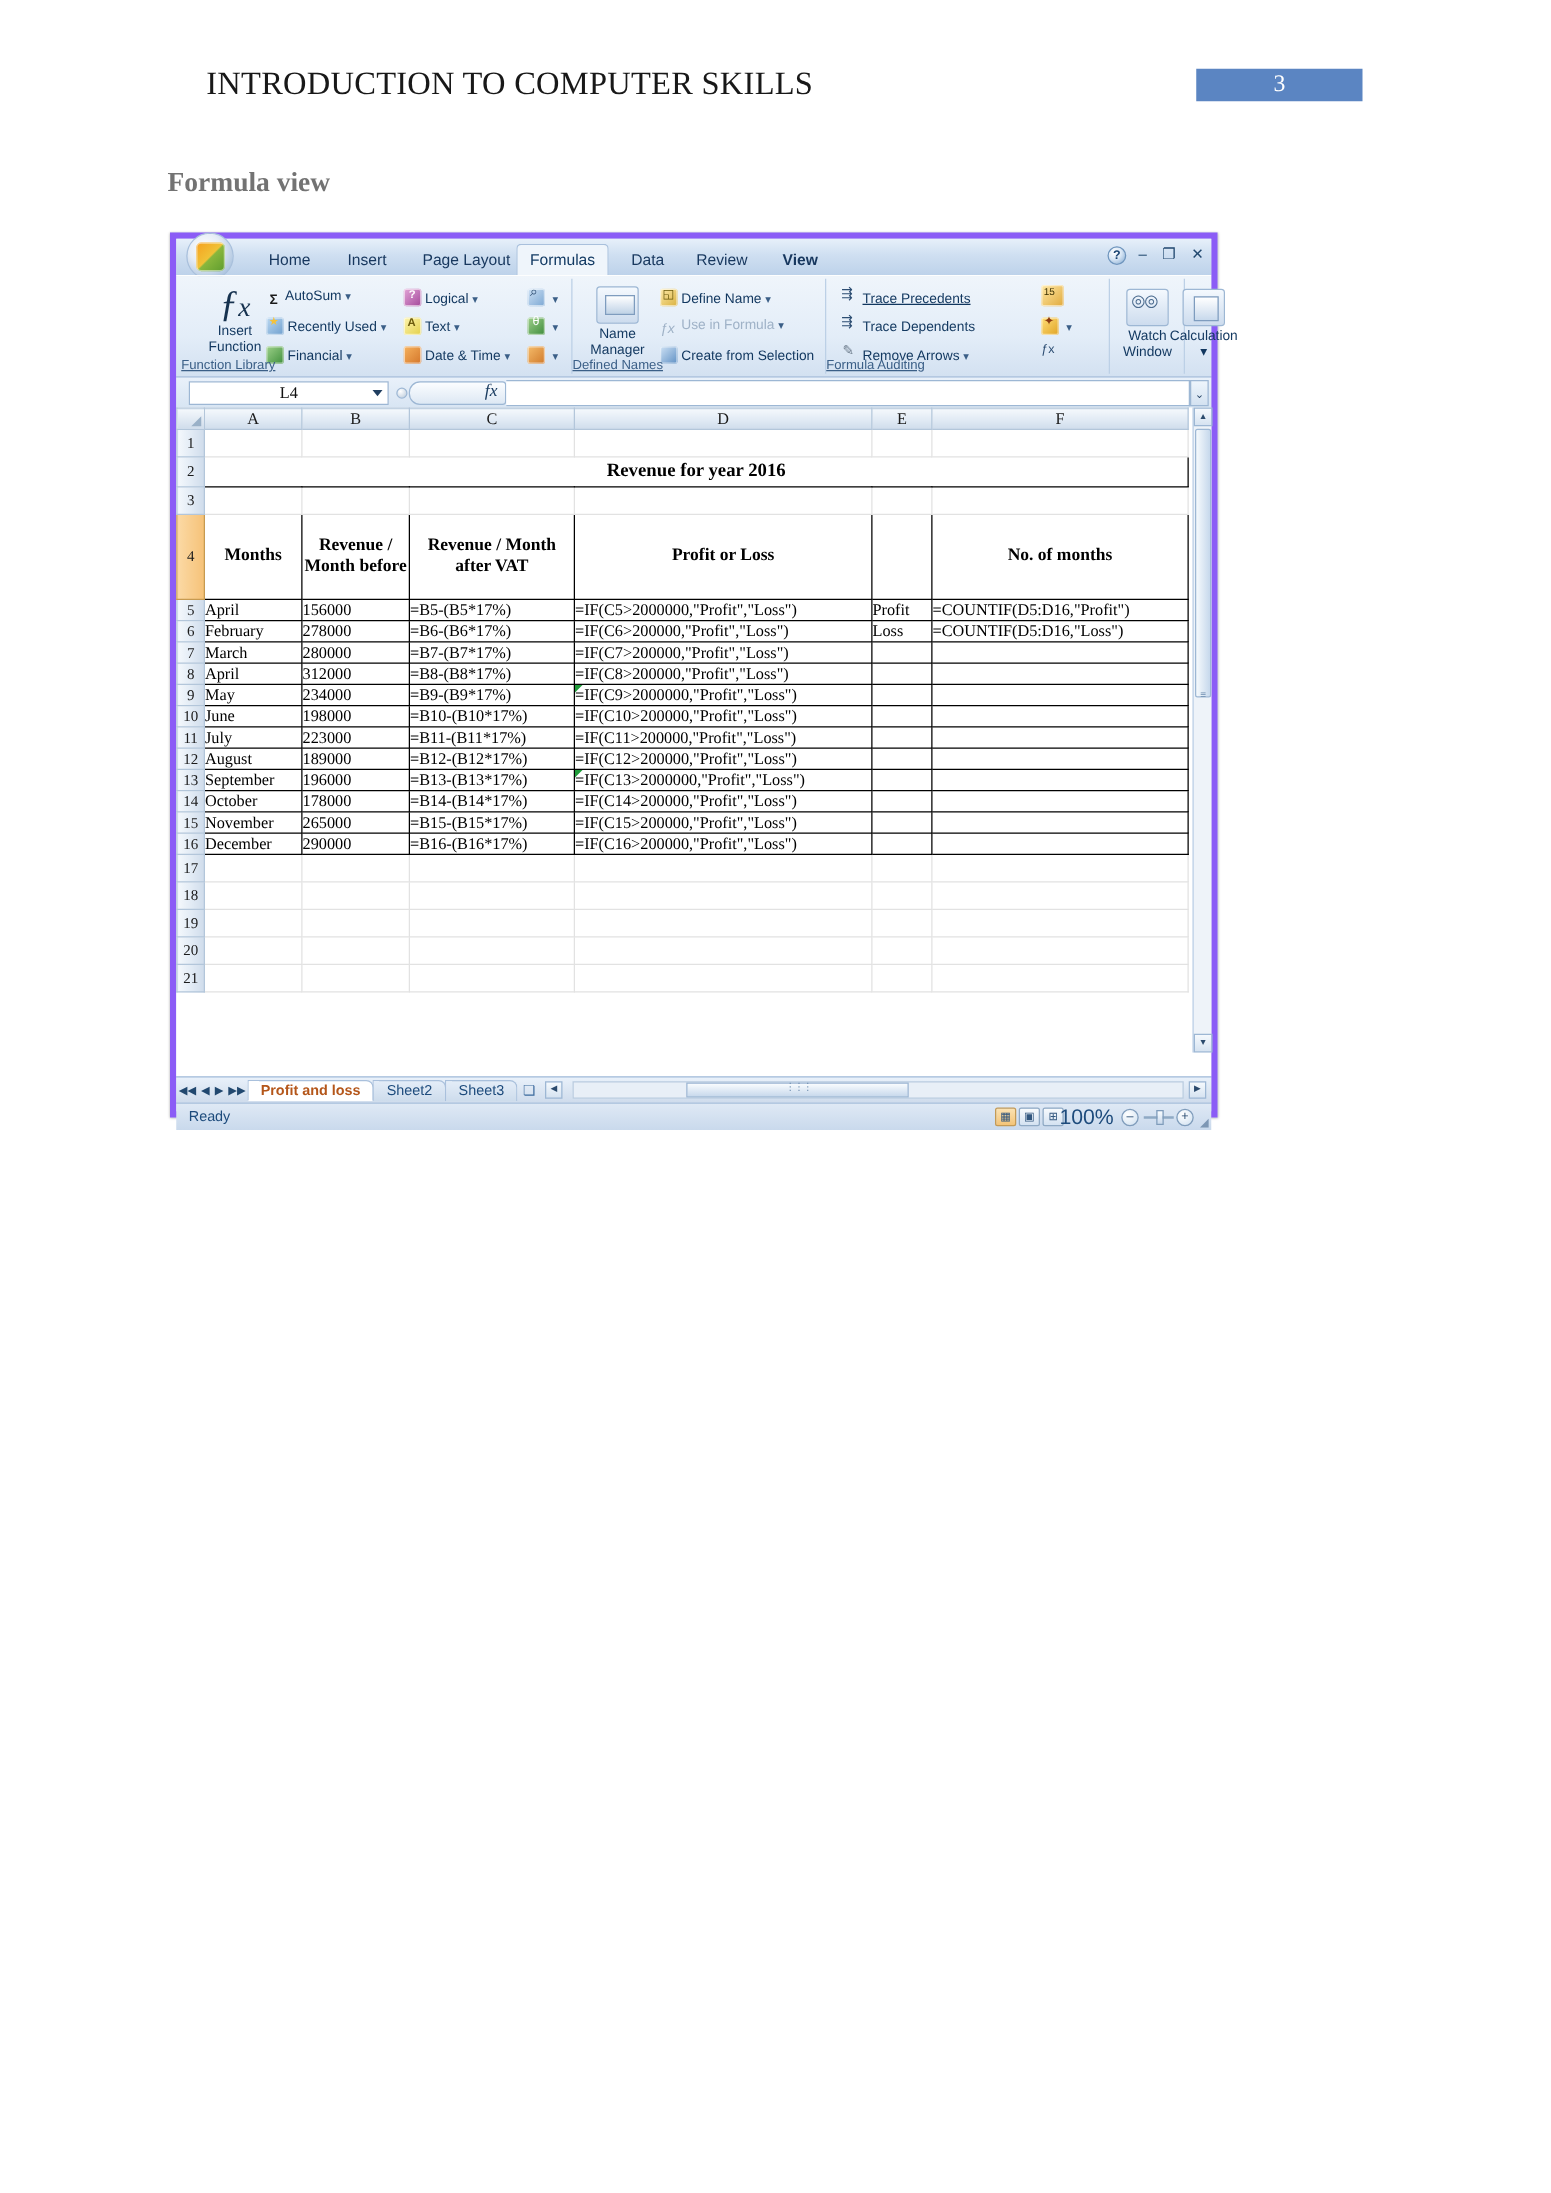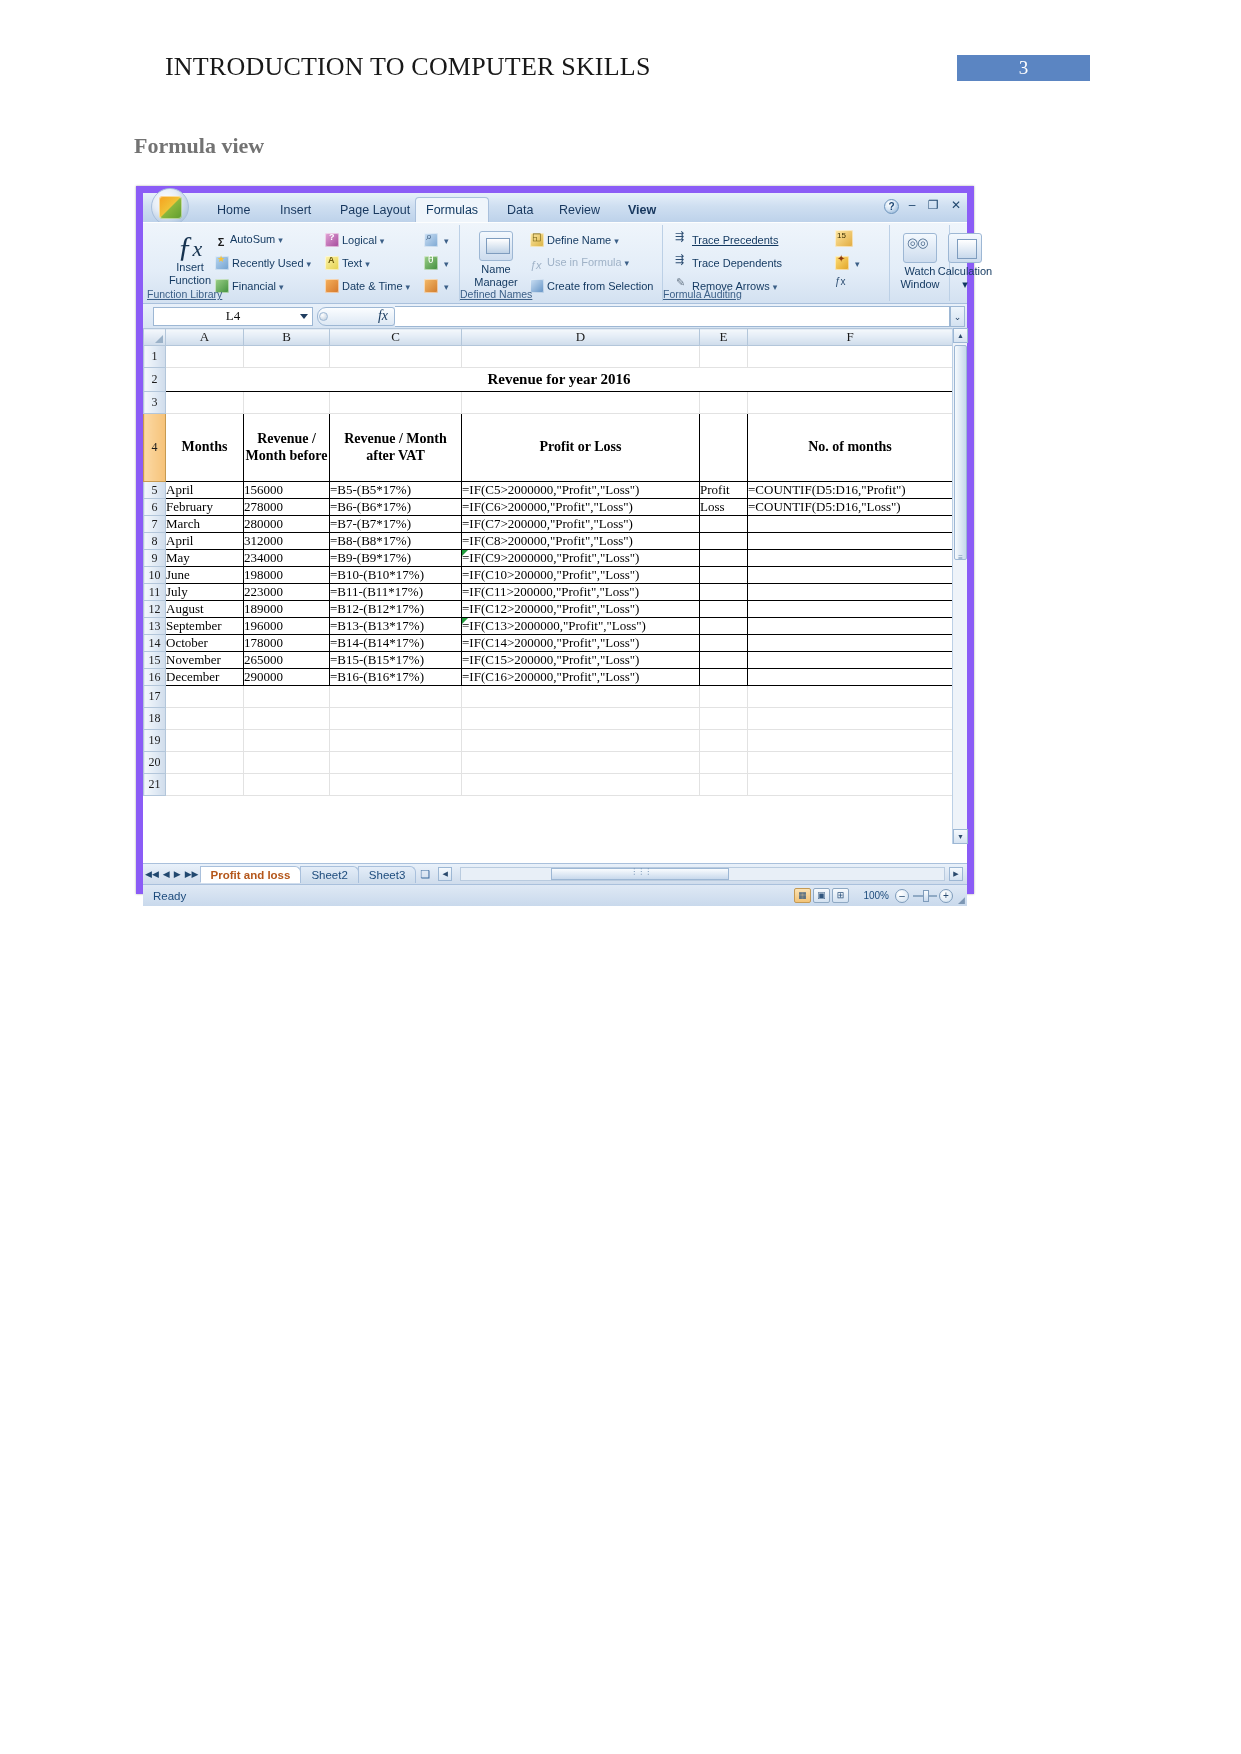--- a/index.html
+++ b/index.html
@@ -34,21 +34,21 @@
     position:absolute; left:134px; top:133px;
     font-family:"Liberation Serif", serif;
     font-weight:bold; font-size:22px; color:#737373;
   }
 
   
   #excel-window {
     position:absolute; left:136px; top:186px;
     width:838px; height:708px;
     background:#d4e2f2;
-    border:7px solid #8b5cf6;
+    border:5px solid #8b5cf6;
     box-shadow:0 0 2px rgba(0,0,0,.35);
     font-family:"Liberation Sans", sans-serif;
   }
 
   
   #titlebar {
     position:relative; height:29px;
     background:linear-gradient(to bottom,#e7f0fa 0%,#cfdff1 45%,#bdd2ea 100%);
   }
   #office-orb {
@@ -177,21 +177,21 @@
     display:flex; align-items:center; justify-content:center;
     position:relative;
   }
   #name-box-value { font-family:"Liberation Serif", serif; font-size:13px; color:#111; }
   #name-box-arrow {
     position:absolute; right:4px; top:6px;
     width:0;height:0;border-left:4px solid transparent;border-right:4px solid transparent;
     border-top:5px solid #203e60;
   }
   #fx-cluster {
-    width:78px; height:19px; margin-left:4px;
+    width:78px; height:19px; margin-left:16px;
     background:linear-gradient(to bottom,#fbfdff,#dde8f4);
     border:1px solid #9db7d4; border-radius:9px 3px 3px 9px;
     display:flex; align-items:center; justify-content:flex-end;
     padding-right:6px;
   }
   #fx-cluster .dot{
     position:absolute; left:176px; width:9px;height:9px;border-radius:50%;
     background:radial-gradient(circle at 35% 30%,#fff,#b9c9da);
     border:1px solid #9db7d4;
   }
@@ -322,21 +322,21 @@
     display:flex; align-items:center;
   }
   #status-text { margin-left:10px; font-size:11.5px; color:#1d4b7c; }
   #view-buttons { position:absolute; right:118px; display:flex; gap:2px; }
   .vbtn {
     width:17px;height:15px; border:1px solid #8fa9c4; border-radius:2px;
     background:linear-gradient(to bottom,#f7fafd,#d4e2f1);
     font-size:9px; color:#31567e; text-align:center; line-height:13px;
   }
   .vbtn.on { background:linear-gradient(to bottom,#fbe2b2,#f3c478); border-color:#c49a55; }
-  #zoom-label { position:absolute; right:78px; font-size:10px; color:#1d4b7c; }
+  #zoom-label { position:absolute; right:78px; font-size:17px; color:#1d4b7c; }
   #zoom-out, #zoom-in {
     position:absolute; width:14px;height:14px;border-radius:50%;
     border:1px solid #7f9cbb;
     background:radial-gradient(circle at 35% 30%,#fff,#cfe0f0);
     font-size:10px; color:#26496f; text-align:center; line-height:12px;
   }
   #zoom-out { right:58px; }
   #zoom-in  { right:14px; }
   #zoom-slider { position:absolute; right:30px; width:24px; height:2px; background:#8fa9c4; }
   #zoom-handle { position:absolute; right:38px; width:6px; height:12px;

